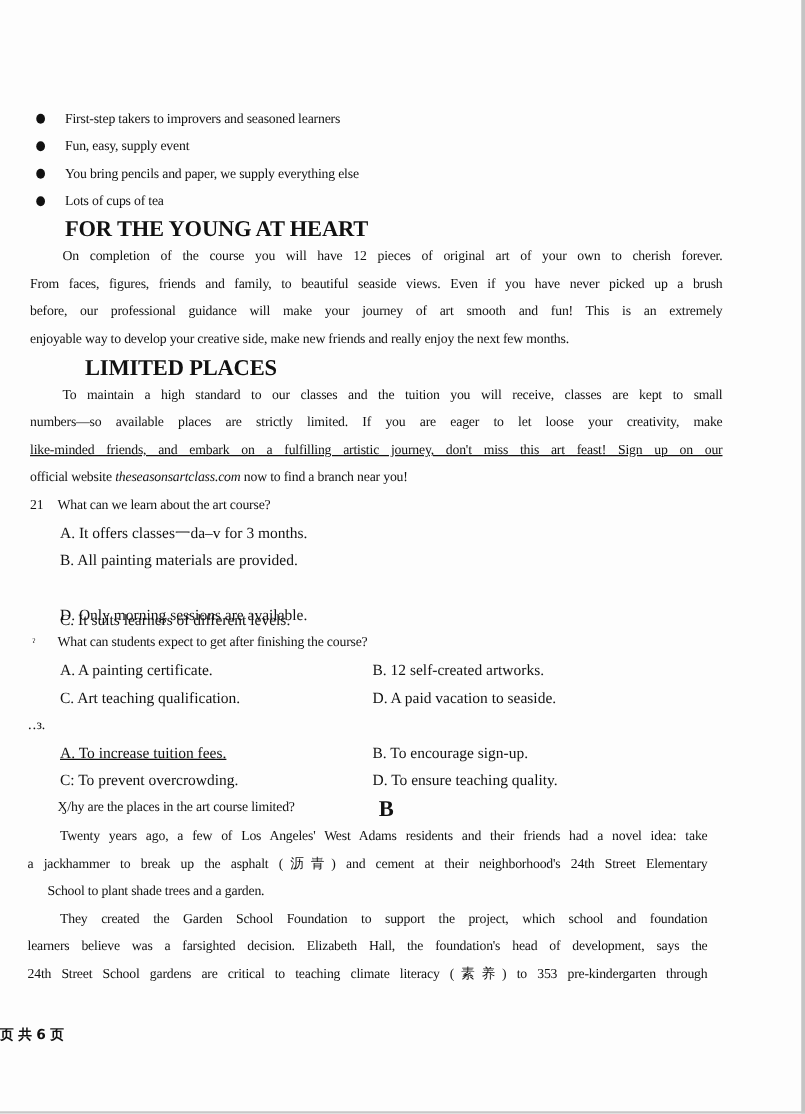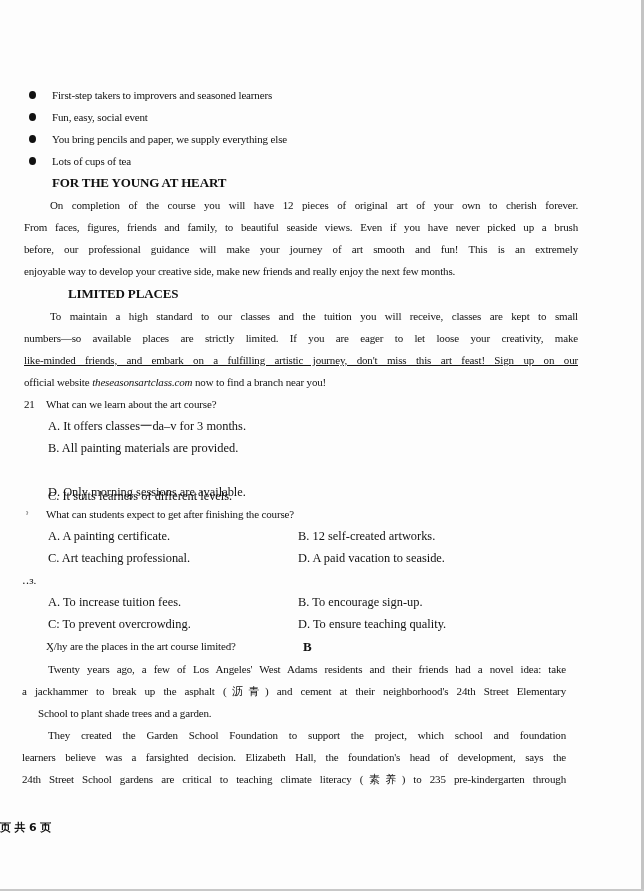--- a/index.html
+++ b/index.html
@@ -18,36 +18,36 @@
     font-size: 11px;
     line-height: 16px;
     white-space: nowrap;
     letter-spacing: -0.15px;
   }
   .just { text-align: justify; text-align-last: justify; width: 554px; left: 24px; }
   .bullet-dot {
     position: absolute; width: 7px; height: 8px; border-radius: 50%;
     background: #111;
   }
-  .heading { font-weight: bold; font-size: 13px; }
+  .heading { font-weight: bold; font-size: 18px; }
   .qtext { font-weight: 500; }
   .opt { position: absolute; font-size: 12.4px; line-height: 16px; white-space: nowrap; }
   .italic { font-style: italic; }
   .footer { font-family: "DejaVu Sans", sans-serif; font-weight: bold; font-size: 11px; }
 </style>
 </head>
 <body>
 
 <div class="page">
 
   <div class="bullet-dot" style="left:29px;top:91px;"></div>
   <div class="line" style="left:52px;top:87px;">First-step takers to improvers and seasoned learners</div>
 
   <div class="bullet-dot" style="left:29px;top:113px;"></div>
-  <div class="line" style="left:52px;top:109px;">Fun, easy, social event</div>
+  <div class="line" style="left:52px;top:109px;">Fun, easy, supply event</div>
 
   <div class="bullet-dot" style="left:29px;top:135px;"></div>
   <div class="line" style="left:52px;top:131px;">You bring pencils and paper, we supply everything else</div>
 
   <div class="bullet-dot" style="left:29px;top:157px;"></div>
   <div class="line" style="left:52px;top:153px;">Lots of cups of tea</div>
 
   <div class="line heading" style="left:52px;top:175px;">FOR THE YOUNG AT HEART</div>
   <div class="line just" style="top:197px;left:50px;width:528px;">On completion of the course you will have 12 pieces of original art of your own to cherish forever.</div>
   <div class="line just" style="top:219px;">From faces, figures, friends and family, to beautiful seaside views. Even if you have never picked up a brush</div>
@@ -64,35 +64,35 @@
   <div class="line qtext" style="left:46px;top:396px;">What can we learn about the art course?</div>
   <div class="opt" style="left:48px;top:418px;">A.  It offers classes一da–v for 3 months.</div>
   <div class="opt" style="left:48px;top:440px;">B.  All painting materials are provided.</div>
   <div class="opt" style="left:48px;top:488px;">C.  It suits learners of different levels.</div>
   <div class="opt" style="left:48px;top:484px;">D.  Only morning sessions are available.</div>
 
   <div class="line" style="left:26px;top:506px;font-size:9px;">ˀ</div>
   <div class="line qtext" style="left:46px;top:506px;">What can students expect to get after finishing the course?</div>
   <div class="opt" style="left:48px;top:528px;">A.  A painting certificate.</div>
   <div class="opt" style="left:298px;top:528px;">B. 12 self-created artworks.</div>
-  <div class="opt" style="left:48px;top:550px;">C. Art teaching professional.</div>
+  <div class="opt" style="left:48px;top:550px;">C. Art teaching qualification.</div>
   <div class="opt" style="left:298px;top:550px;">D. A paid vacation to seaside.</div>
 
   <div class="line" style="left:22px;top:572px;font-size:11px;">‥з.</div>
   <div class="line qtext" style="left:46px;top:598px;margin-top:40px;">Ӽ/hy are the places in the art course limited?</div>
-  <div class="opt" style="left:48px;top:594px;">A.  To increase tuition fees.</div>
+  <div class="opt" style="left:48px;top:594px;text-decoration:underline;">A.  To increase tuition fees.</div>
   <div class="opt" style="left:298px;top:594px;">B. To encourage sign-up.</div>
   <div class="opt" style="left:48px;top:616px;">C: To prevent overcrowding.</div>
   <div class="opt" style="left:298px;top:616px;">D. To ensure teaching quality.</div>
 
   <div class="line heading" style="left:303px;top:639px;">B</div>
   <div class="line just" style="top:661px;left:48px;width:518px;">Twenty years ago, a few of Los Angeles' West Adams residents and their friends had a novel idea: take</div>
   <div class="line just" style="top:683px;left:22px;width:544px;">a jackhammer to break up the asphalt (沥青) and cement at their neighborhood's 24th Street Elementary</div>
   <div class="line" style="left:38px;top:705px;">School to plant shade trees and a garden.</div>
   <div class="line just" style="top:727px;left:48px;width:518px;">They created the Garden School Foundation to support the project, which school and foundation</div>
   <div class="line just" style="top:749px;left:22px;width:544px;">learners believe was a farsighted decision. Elizabeth Hall, the foundation's head of development, says the</div>
-  <div class="line just" style="top:771px;left:22px;width:544px;">24th Street School gardens are critical to teaching climate literacy (素养) to 235 pre-kindergarten through</div>
+  <div class="line just" style="top:771px;left:22px;width:544px;">24th Street School gardens are critical to teaching climate literacy (素养) to 353 pre-kindergarten through</div>
 
   <div class="line footer" style="left:0px;top:820px;">页 共 6 页</div>
 </div>
 
 <div class="right-edge"></div>
 <div class="bottom-edge"></div>
 
 </body></html>

